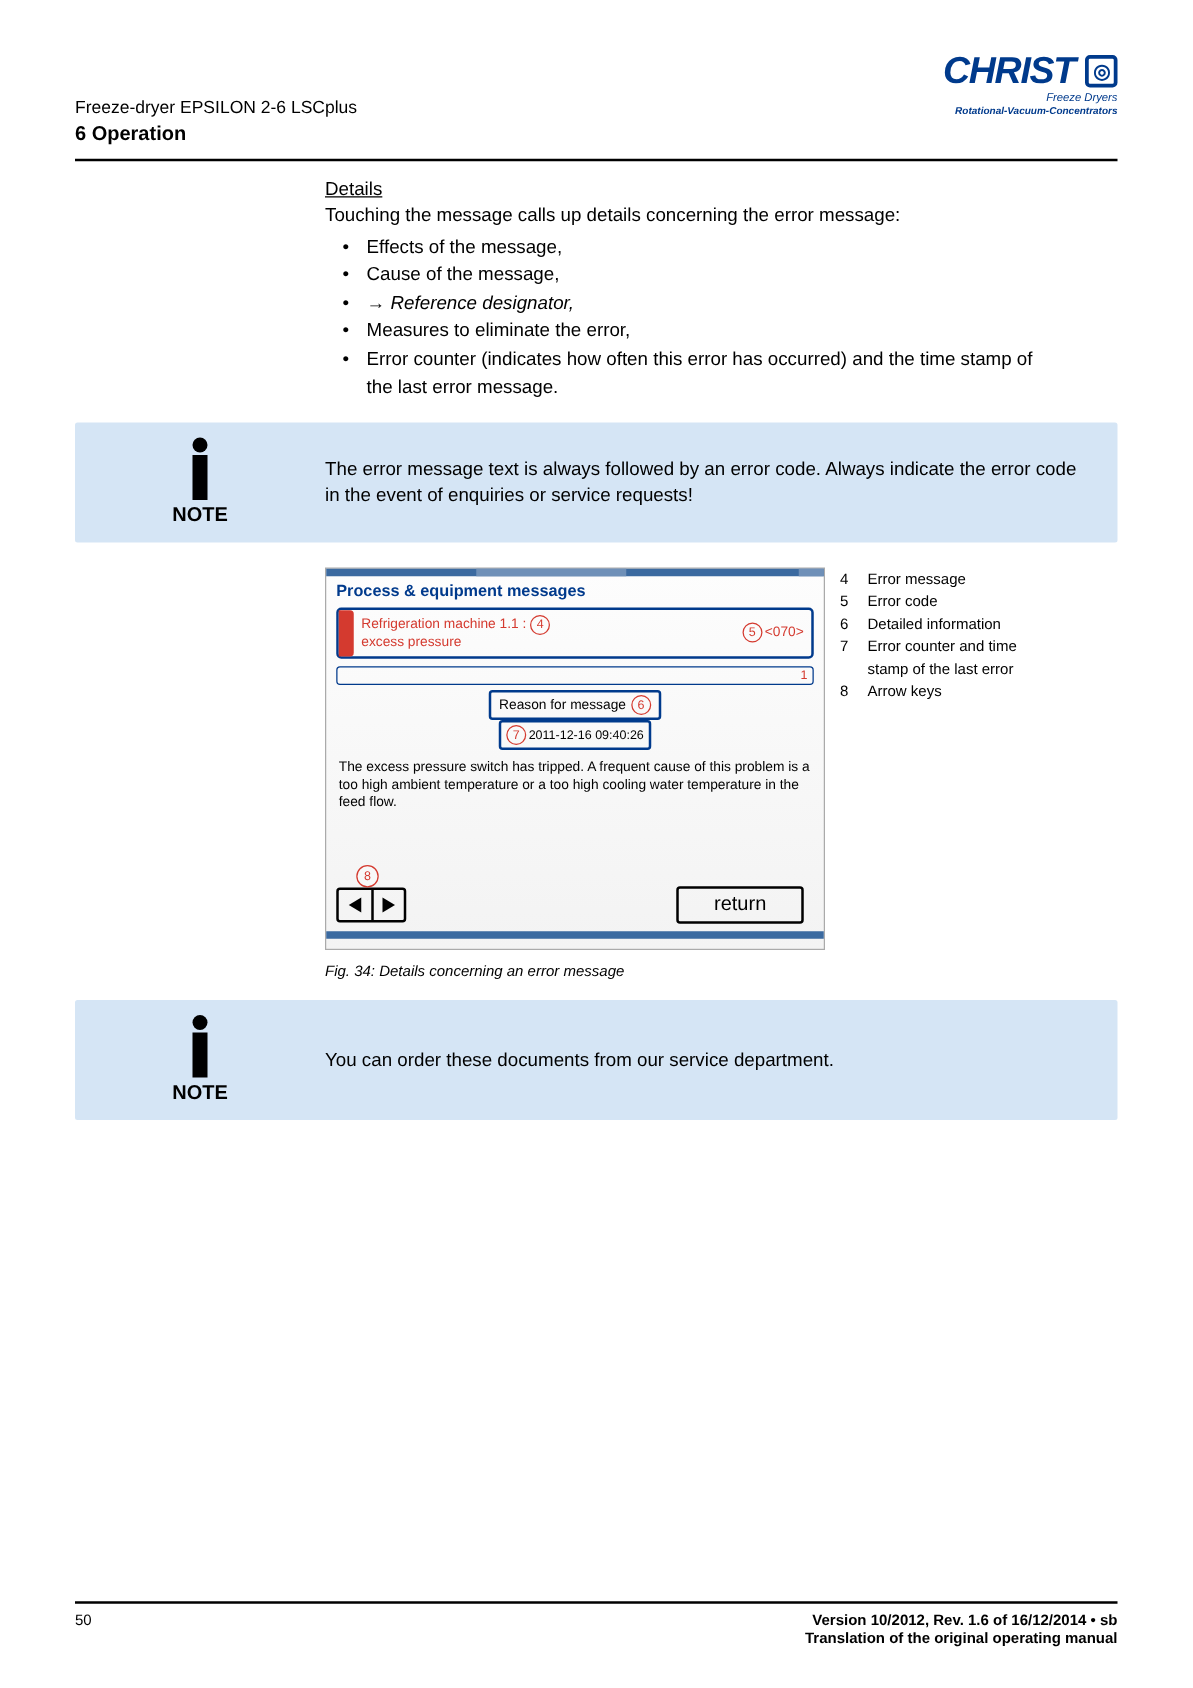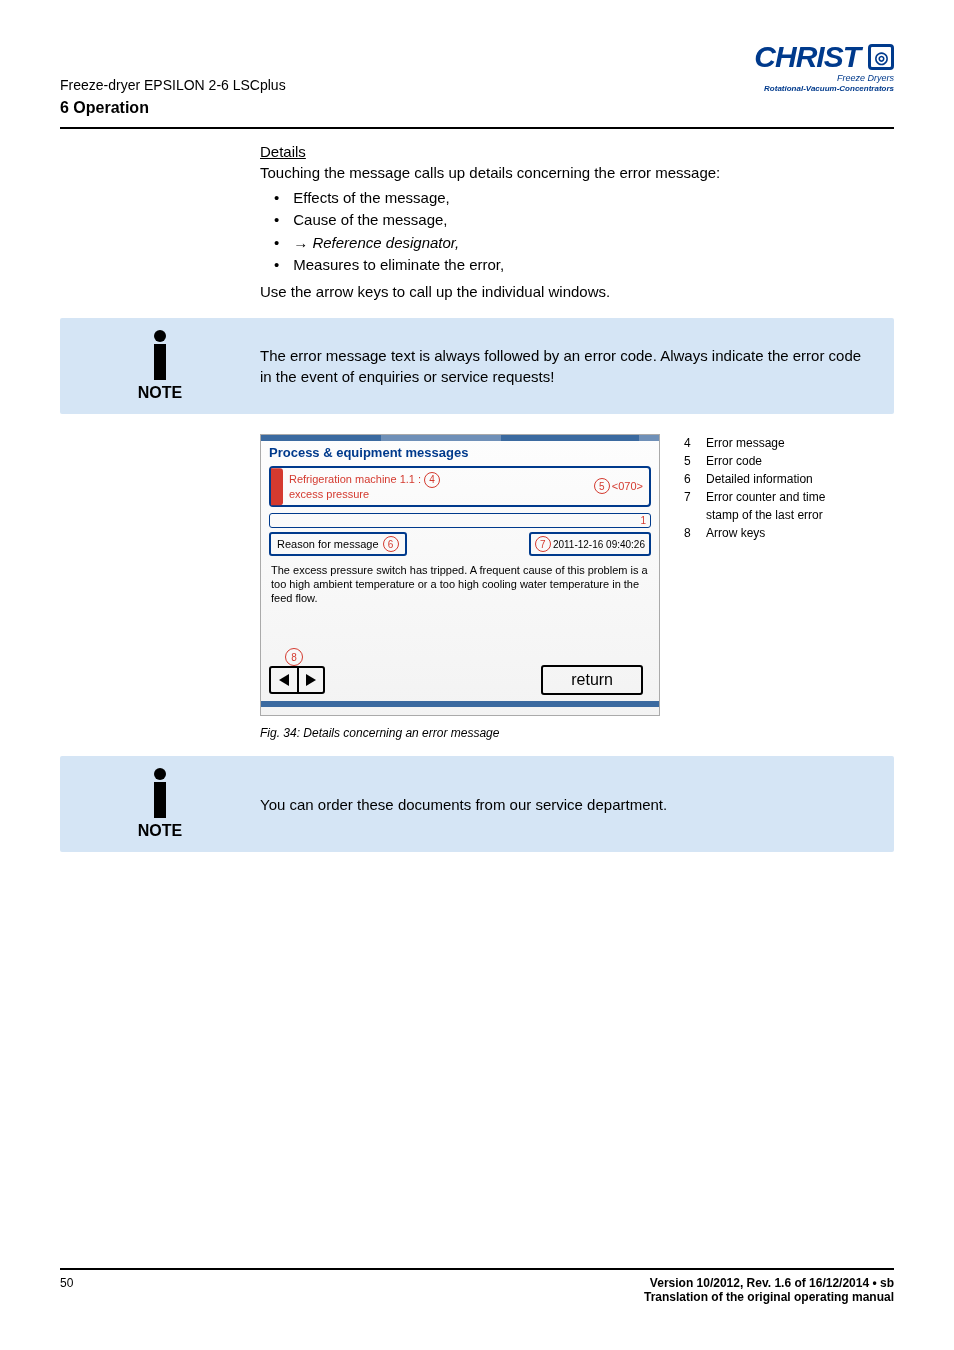--- a/index.html
+++ b/index.html
@@ -18,53 +18,53 @@
   .para { font-size: 15px; line-height: 1.4; margin-top: 2px; }
   ul.bullets { list-style: none; margin: 4px 0 4px 14px; }
   ul.bullets li { font-size: 15px; line-height: 1.5; display: flex; }
   ul.bullets li::before { content: "•"; margin-right: 14px; }
   .note-block { background: #d5e5f5; width: 834px; margin: 16px 0 20px 0; padding: 12px 20px 12px 0; display: flex; align-items: center; border-radius: 2px; }
   .note-icon-col { width: 200px; text-align: center; flex-shrink: 0; }
   .note-dot { width: 12px; height: 12px; background: #000; border-radius: 50%; margin: 0 auto 2px auto; }
   .note-bar { width: 12px; height: 36px; background: #000; margin: 0 auto; }
   .note-label { font-size: 16px; font-weight: bold; margin-top: 4px; }
   .note-text { font-size: 15px; line-height: 1.4; }
-  .fig-row { display: flex; margin-left: 200px; margin-top: 8px; gap: 24px; }
+  .fig-row { display: flex; margin-left: 200px; margin-top: 8px; gap: 12px; }
   .screenshot { width: 400px; border: 1px solid #aaa; background: linear-gradient(#fdfdfd,#f3f3f3); position: relative; padding-bottom:8px; }
   .ss-topbar { height: 6px; background: #3b6aa0; margin-bottom:2px; position:relative; }
   .ss-topbar::before, .ss-topbar::after { content:""; position:absolute; top:0; width:120px; height:6px; background:#6f90b8; }
   .ss-topbar::before { left:120px; }
   .ss-topbar::after { right:0; width:20px; }
   .ss-title { font-size: 13px; font-weight: bold; color: #003a8c; padding: 2px 8px 6px 8px; }
   .ss-redbox { margin: 0 8px; border: 2px solid #003a8c; border-radius: 4px; display: flex; justify-content: space-between; }
   .ss-redtab { width: 12px; background: #d43a2f; border-top-left-radius:3px; border-bottom-left-radius:3px; font-size:8px; color:#fff; display:flex; align-items:center; justify-content:center; writing-mode: vertical-rl; transform: rotate(180deg);}
   .ss-redinner { flex:1; display:flex; justify-content:space-between; align-items:center; padding:4px 6px; }
   .ss-msg { font-size: 11px; color: #d43a2f; line-height:1.2; }
   .ss-code { font-size:11px; color:#d43a2f; display:flex; align-items:center; gap:2px; }
   .circ { display:inline-flex; width:16px; height:16px; border:1.5px solid #d43a2f; border-radius:50%; align-items:center; justify-content:center; font-size:10px; color:#d43a2f; }
   .ss-counter { margin: 6px 8px 0 8px; border:1px solid #003a8c; border-radius:3px; font-size:10px; color:#d43a2f; text-align:right; padding:1px 4px; }
-  .ss-reasonrow { margin: 4px 8px 0 8px; display:flex; justify-content:space-between; align-items:center; }
+  .ss-reasonrow { margin: 4px 8px 0 8px; display:flex; justify-content:space-between; align-items:center;flex-direction:column; }
   .ss-reasonbox { border:2px solid #003a8c; border-radius:3px; font-size:11px; padding:2px 6px; display:flex; align-items:center; gap:4px; }
   .circ-blue { display:inline-flex; width:16px; height:16px; border:1.5px solid #d43a2f; border-radius:50%; align-items:center; justify-content:center; font-size:10px; color:#d43a2f; }
   .ss-timebox { border:2px solid #003a8c; border-radius:3px; font-size:10px; padding:2px 4px; display:flex; align-items:center; gap:2px; }
   .ss-desc { font-size:11px; padding: 8px 10px 60px 10px; line-height:1.25; }
   .ss-arrows { margin: 0 8px; display:flex; align-items:center; gap:14px; }
   .arrow-group { border:2px solid #000; border-radius:3px; display:flex; position:relative; }
   .arrow-btn { width:26px; height:24px; display:flex; align-items:center; justify-content:center; }
   .arrow-btn + .arrow-btn { border-left:2px solid #000; }
   .tri-l { width:0; height:0; border-top:6px solid transparent; border-bottom:6px solid transparent; border-right:10px solid #000;}
   .tri-r { width:0; height:0; border-top:6px solid transparent; border-bottom:6px solid transparent; border-left:10px solid #000;}
   .circ8 { position:absolute; top:-20px; left:14px; width:18px; height:18px; border:1.5px solid #d43a2f; border-radius:50%; display:flex; align-items:center; justify-content:center; font-size:10px; color:#d43a2f; background:#f8f8f8; }
   .ss-return { margin-left:auto; border:2px solid #000; border-radius:3px; font-size:16px; padding:4px 28px; margin-right:8px; }
   .ss-botbar { height: 6px; background: #3b6aa0; margin-top:6px; }
   .legend { font-size: 12px; line-height:1.5; }
   .legend-row { display:flex; gap:10px; }
   .legend-num { width:12px; }
   .caption { font-size: 12px; font-style: italic; margin-left: 200px; margin-top: 10px; }
-  .footer { position:absolute; bottom:46px; right:60px; left:60px; border-top:2px solid #000; padding-top:6px; display:flex; justify-content:space-between; font-size:12px; }
+  .footer { position:absolute; bottom:33px; right:60px; left:60px; border-top:2px solid #000; padding-top:6px; display:flex; justify-content:space-between; font-size:12px; }
   .footer-right { text-align:right; }
   .footer-right .bold { font-weight:bold; }
 </style>
 </head>
 <body>
 <div class="page">
 
 <div class="top-line">
   <div class="doc-title">Freeze-dryer EPSILON 2-6 LSCplus</div>
   <div class="logo-wrap">
@@ -88,22 +88,24 @@
         </li>
     <li>
           <span>Cause of the message,</span>
         </li>
     <li>
           <span style="font-style:italic;">→ Reference designator,</span>
         </li>
     <li>
           <span>Measures to eliminate the error,</span>
         </li>
+    <li>
+          <span>Error counter (indicates how often this error has occurred) and the time stamp of the last error message.</span>
+        </li>
   </ul>
-  <div class="para">Use the arrow keys to call up the individual windows.</div>
 </div>
 
 <div class="note-block">
   <div class="note-icon-col">
     <div>
       <div class="note-dot"></div>
       <div class="note-bar"></div>
     </div>
     <div class="note-label">NOTE</div>
   </div>

